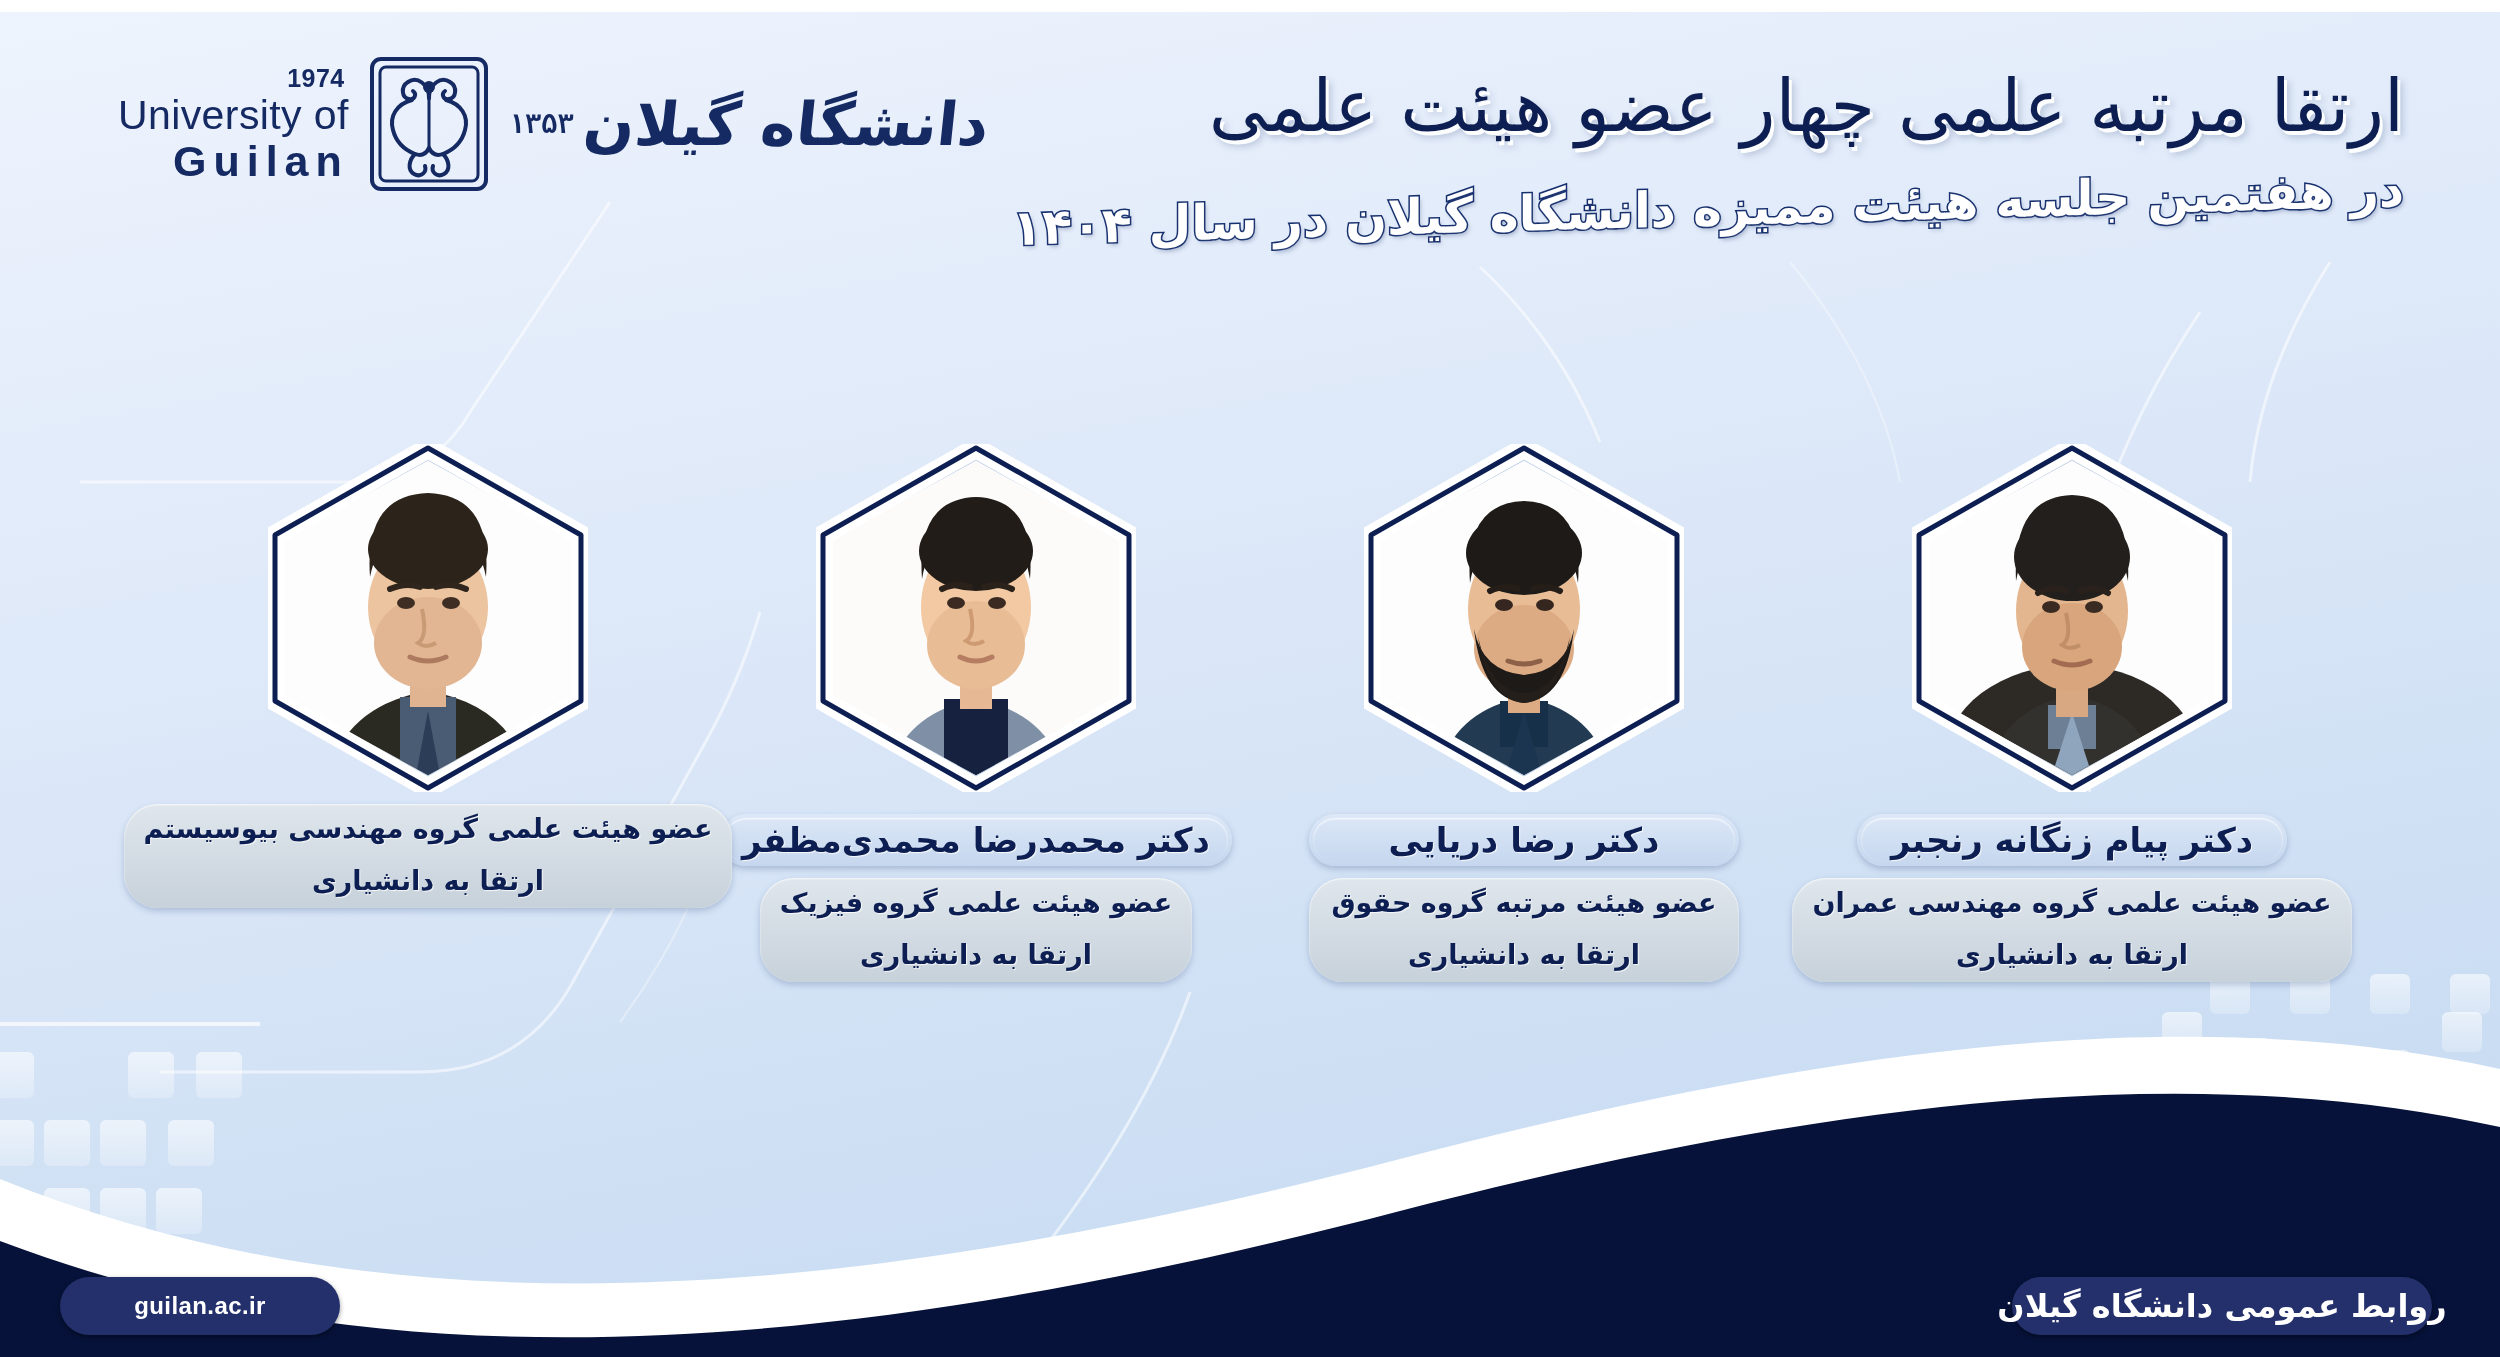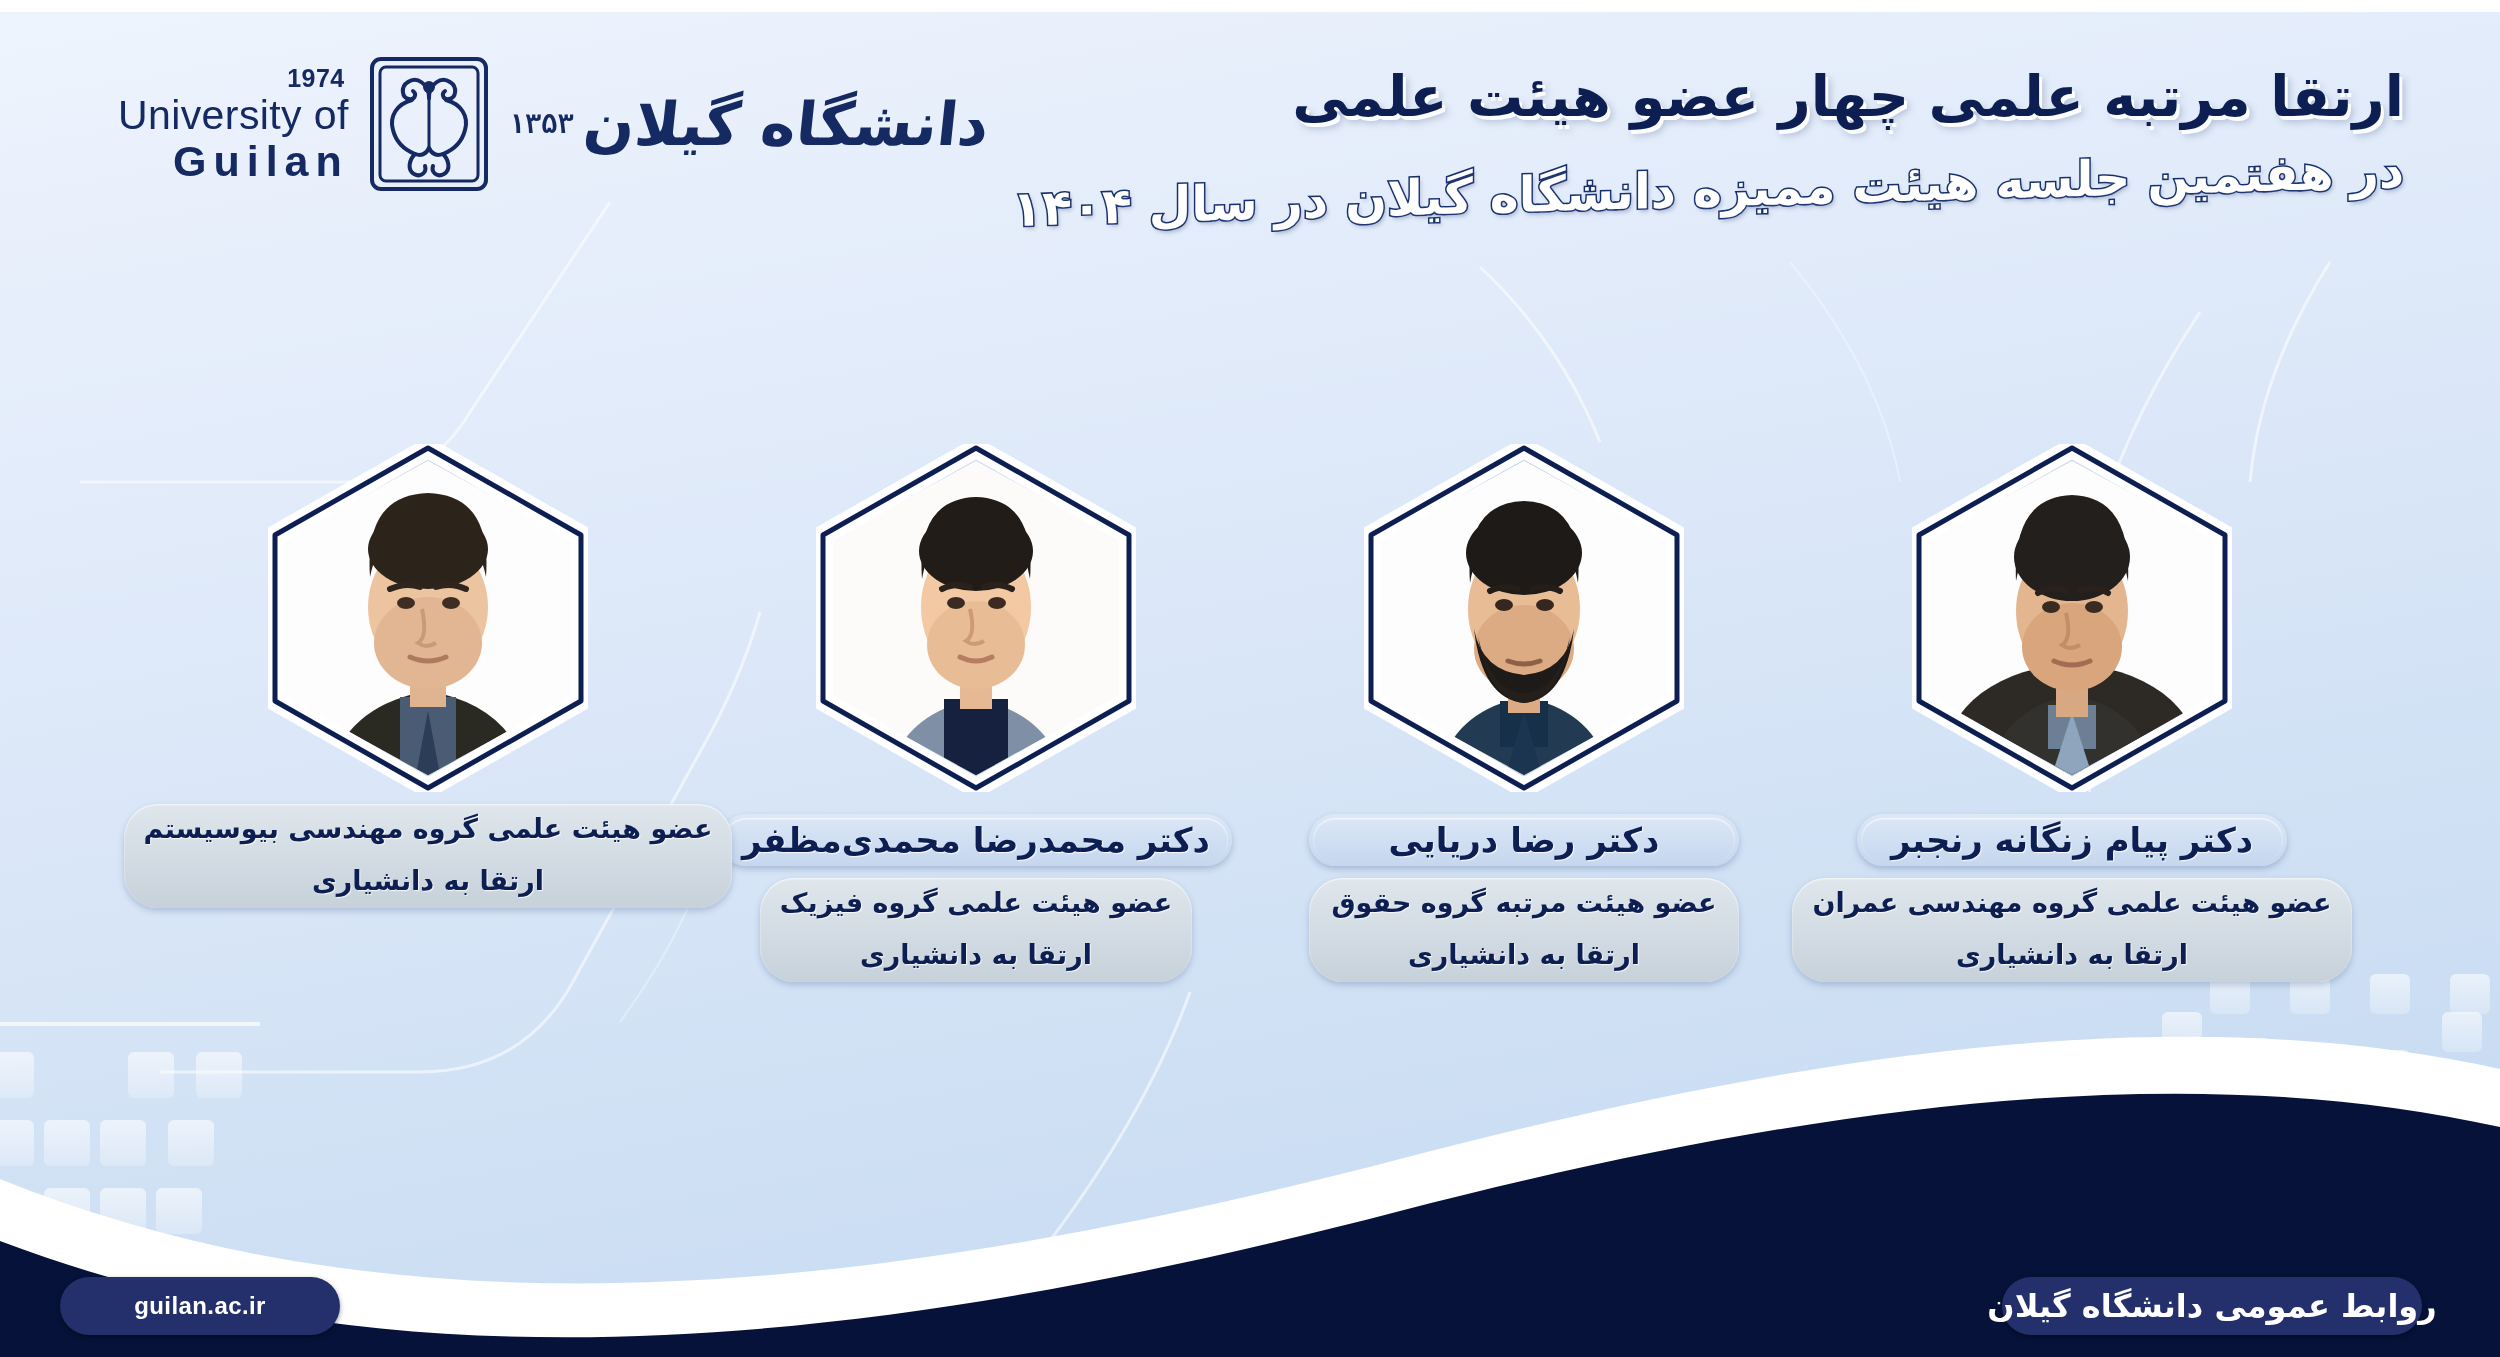--- a/index.html
+++ b/index.html
@@ -34,21 +34,21 @@
   .logo-univ{font-size:41px;font-weight:400;letter-spacing:.4px;}
   .logo-guilan{font-size:43px;font-weight:700;letter-spacing:7px;margin-top:4px;}
   .logo-mark{width:124px;height:140px;flex:0 0 auto;}
   .logo-fa{display:flex;align-items:center;gap:10px;}
   .logo-fa-year{font-size:27px;font-weight:700;color:#152a63;font-family:Liberation Mono, monospace;}
   .logo-fa-name{font-size:60px;color:#152a63;font-weight:700;line-height:1;white-space:nowrap;
     font-family:"DejaVu Sans",sans-serif;transform:skewX(-6deg);}
 
   .title-block{position:absolute;top:52px;right:96px;text-align:right;}
   .title-main{
-    font-size:56px;font-weight:700;color:#0d1f52;line-height:1.18;
+    font-size:72px;font-weight:400;color:#0d1f52;line-height:1.18;
     white-space:nowrap;font-family:"DejaVu Sans",sans-serif;
     text-shadow:3px 4px 0 rgba(255,255,255,.95), 5px 6px 7px rgba(90,110,150,.35);
   }
   .title-sub{
     margin-top:12px;font-size:49px;font-weight:700;color:#ffffff;
     white-space:nowrap;font-family:"DejaVu Sans",sans-serif;
     transform:skewY(-1.6deg);transform-origin:right center;
     -webkit-text-stroke:3px #17306e;
     paint-order:stroke fill;
     text-shadow:2px 3px 4px rgba(60,80,130,.35);
@@ -133,21 +133,21 @@
   }
   .footer-pill::before{
     content:"";position:absolute;inset:-4px;border-radius:34px;z-index:-1;
     background:linear-gradient(180deg,#f4f6f8 0%,#aeb5bd 45%,#7d848c 78%,#cfd4d9 100%);
   }
   .footer-url{left:60px;width:280px;height:58px;}
   .footer-url span{
     font-size:24px;font-weight:700;color:#ffffff;letter-spacing:.4px;
     font-family:"Liberation Sans",sans-serif;direction:ltr;
   }
-  .footer-pr{right:78px;width:420px;height:58px;text-align:center;}
+  .footer-pr{right:68px;width:420px;height:58px;text-align:center;}
   .footer-pr span{
     font-size:32px;font-weight:700;color:#ffffff;white-space:nowrap;
     font-family:"DejaVu Sans",sans-serif;
   }
 </style>
 </head>
 <body>
 
 <div class="poster">
 

